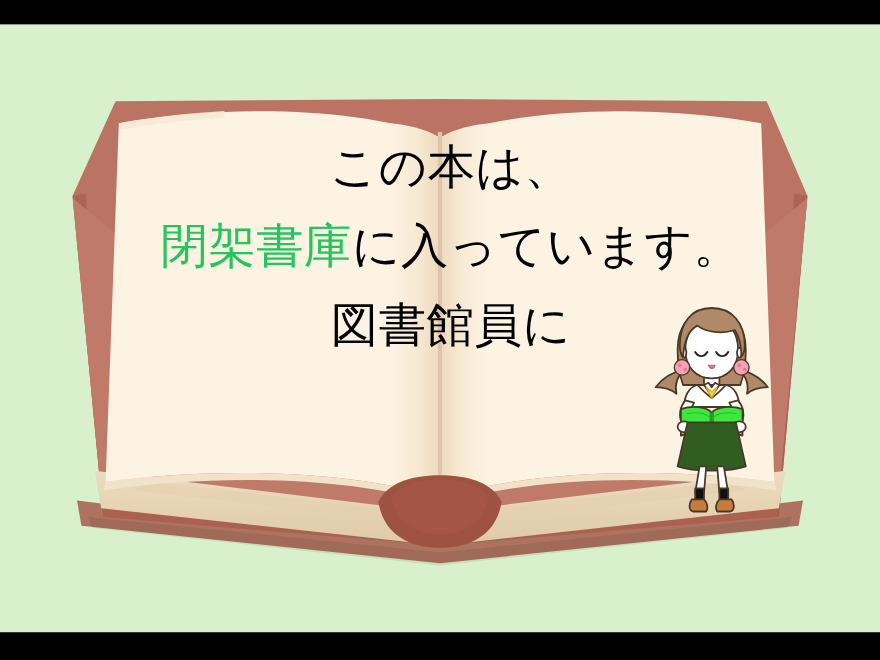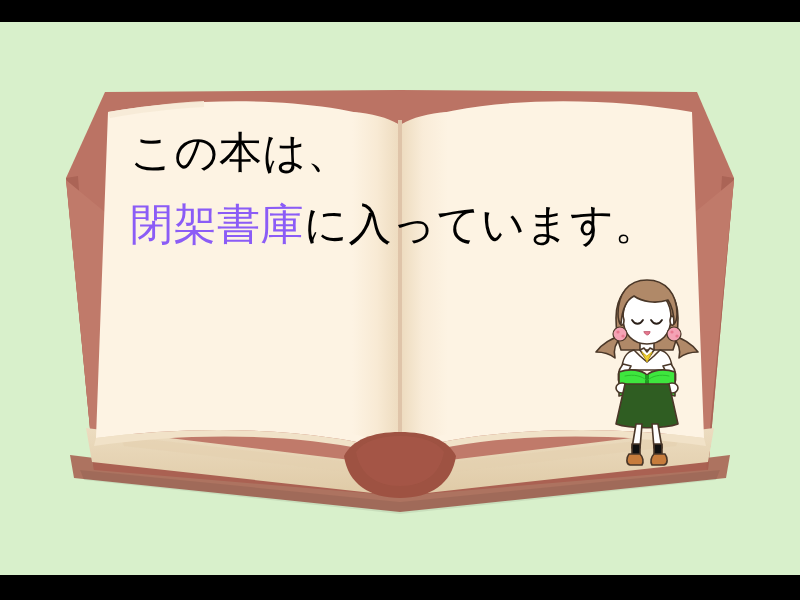--- a/index.html
+++ b/index.html
@@ -10,20 +10,21 @@
   }
   body {
     font-family: "DejaVu Sans", "Liberation Sans", sans-serif;
   }
   #stage {
     position: relative;
     width: 800px;
     height: 600px;
     overflow: hidden;
     background: #000000;
+    text-align: center;
   }
   
   .bar {
     position: absolute;
     left: 0;
     width: 800px;
     background: #000000;
     z-index: 40;
   }
   .bar.top  { top: 0;    height: 22px; }
@@ -60,21 +61,21 @@
     z-index: 25;
     font-family: "DejaVu Sans", "Liberation Sans", sans-serif;
     font-size: 43px;
     line-height: 72px;
     letter-spacing: 0.5px;
     color: #000000;
     white-space: nowrap;
   }
   .line { display: block; height: 72px; }
   .line.indent { padding-left: 16px; }
-  .kw { color: #8b5cf6; }
+  .kw { color: #22c55e; }
 
   
   .girl {
     position: absolute;
     left: 592px;
     top: 272px;
     width: 110px;
     height: 196px;
     z-index: 30;
   }
@@ -176,20 +177,23 @@
       </g>
     </svg>
   </div>
 
   <div class="text-block">
     <span class="line">
       <span>この本は、</span>
     </span>
     <span class="line">
       <span class="kw">閉架書庫</span><span>に入っています。</span>
+    </span>
+    <span class="line">
+      <span>図書館員に</span>
     </span>
   </div>
 
   <div class="girl">
     <svg width="110" height="196" viewBox="0 0 110 196" xmlns="http://www.w3.org/2000/svg">
       <g stroke="#4a3728" stroke-width="1.6" stroke-linejoin="round" stroke-linecap="round">
 
         <path d="M55,10 C 34,10 24,26 24,46 C 24,60 26,70 29,78
                  L 81,78 C 84,70 86,60 86,46 C 86,26 76,10 55,10 Z" fill="#b08968"></path>
 

